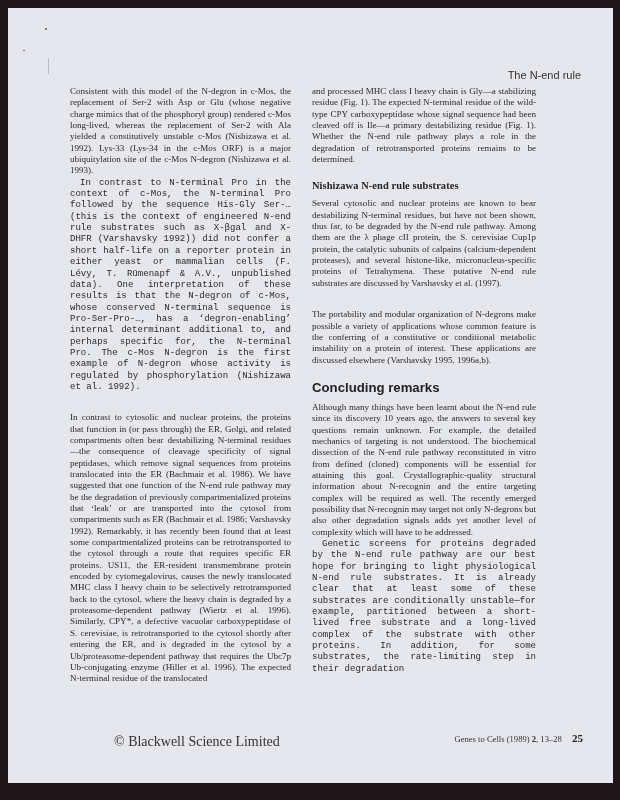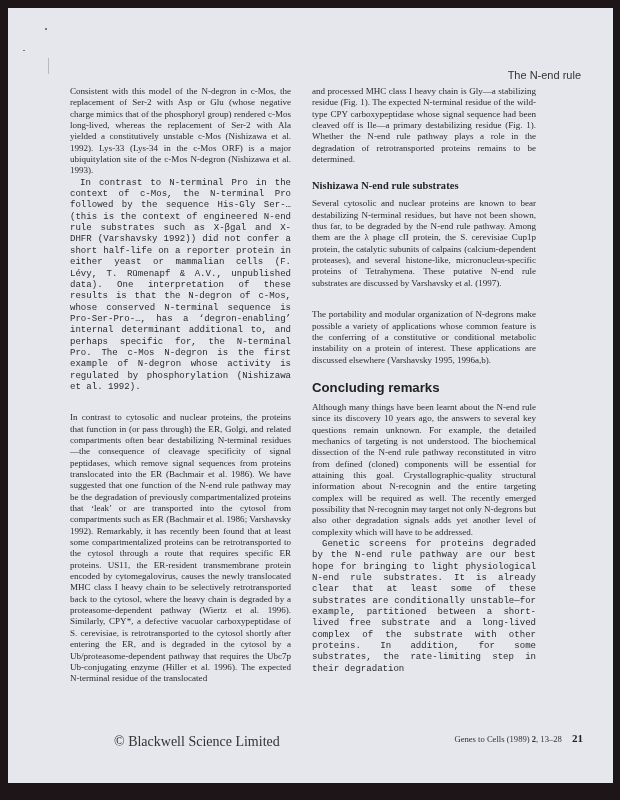--- a/index.html
+++ b/index.html
@@ -76,15 +76,15 @@
     <h2>Concluding remarks</h2>
     <div class="gap-h"></div>
     <p>Although many things have been learnt about the N-end rule since its discovery 10 years ago, the answers to several key questions remain unknown. For example, the detailed mechanics of targeting is not understood. The biochemical dissection of the N-end rule pathway reconstituted in vitro from defined (cloned) components will be essential for attaining this goal. Crystallographic-quality structural information about N-recognin and the entire targeting complex will be required as well. The recently emerged possibility that N-recognin may target not only N-degrons but also other degradation signals adds yet another level of complexity which will have to be addressed.</p>
     <p class="indent">Genetic screens for proteins degraded by the N-end rule pathway are our best hope for bringing to light physiological N-end rule substrates. It is already clear that at least some of these substrates are conditionally unstable—for example, partitioned between a short-lived free substrate and a long-lived complex of the substrate with other proteins. In addition, for some substrates, the rate-limiting step in their degradation</p>
   </div>
 
   <div class="footer-left" style="left:62px;top:726px;">© Blackwell Science Limited</div>
   <div class="footer-right" style="right:30px;top:724px;">
     <span>Genes to Cells (1989)</span>
     <span class="vol">2</span><span>, 13–28</span>
-    <span class="pg">21</span>
+    <span class="pg">25</span>
   </div>
 </div>
 
 </body></html>

